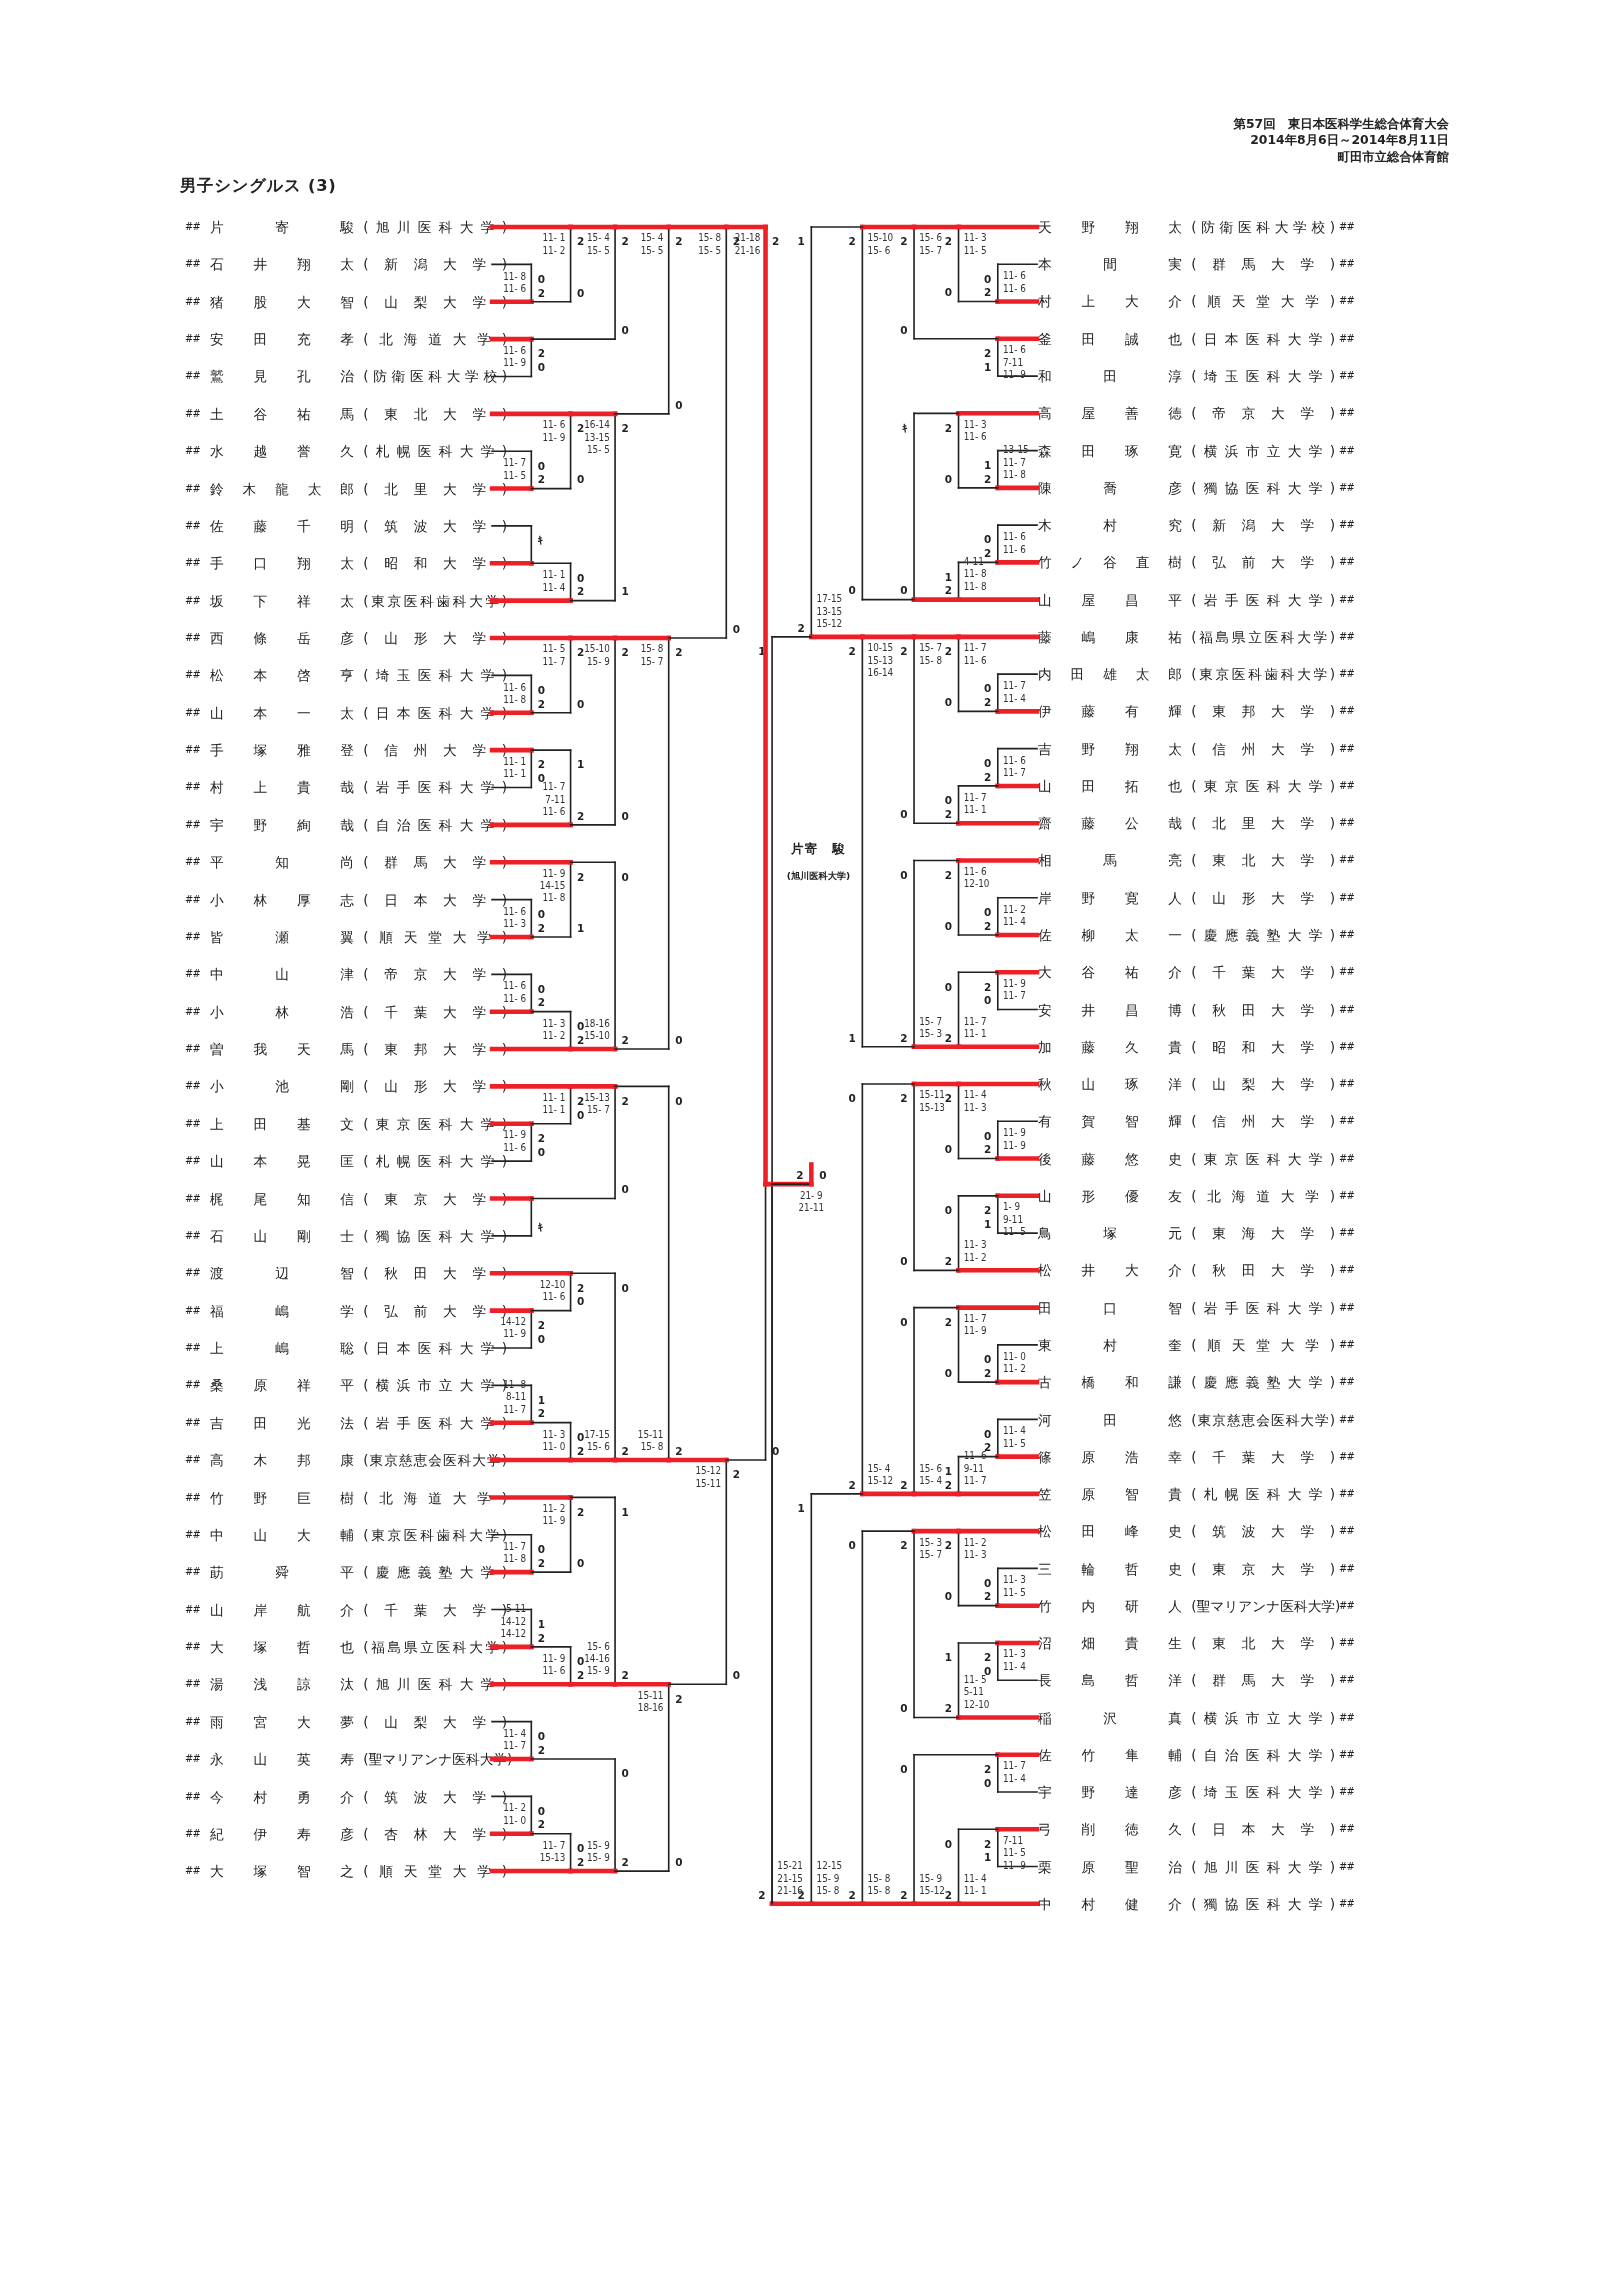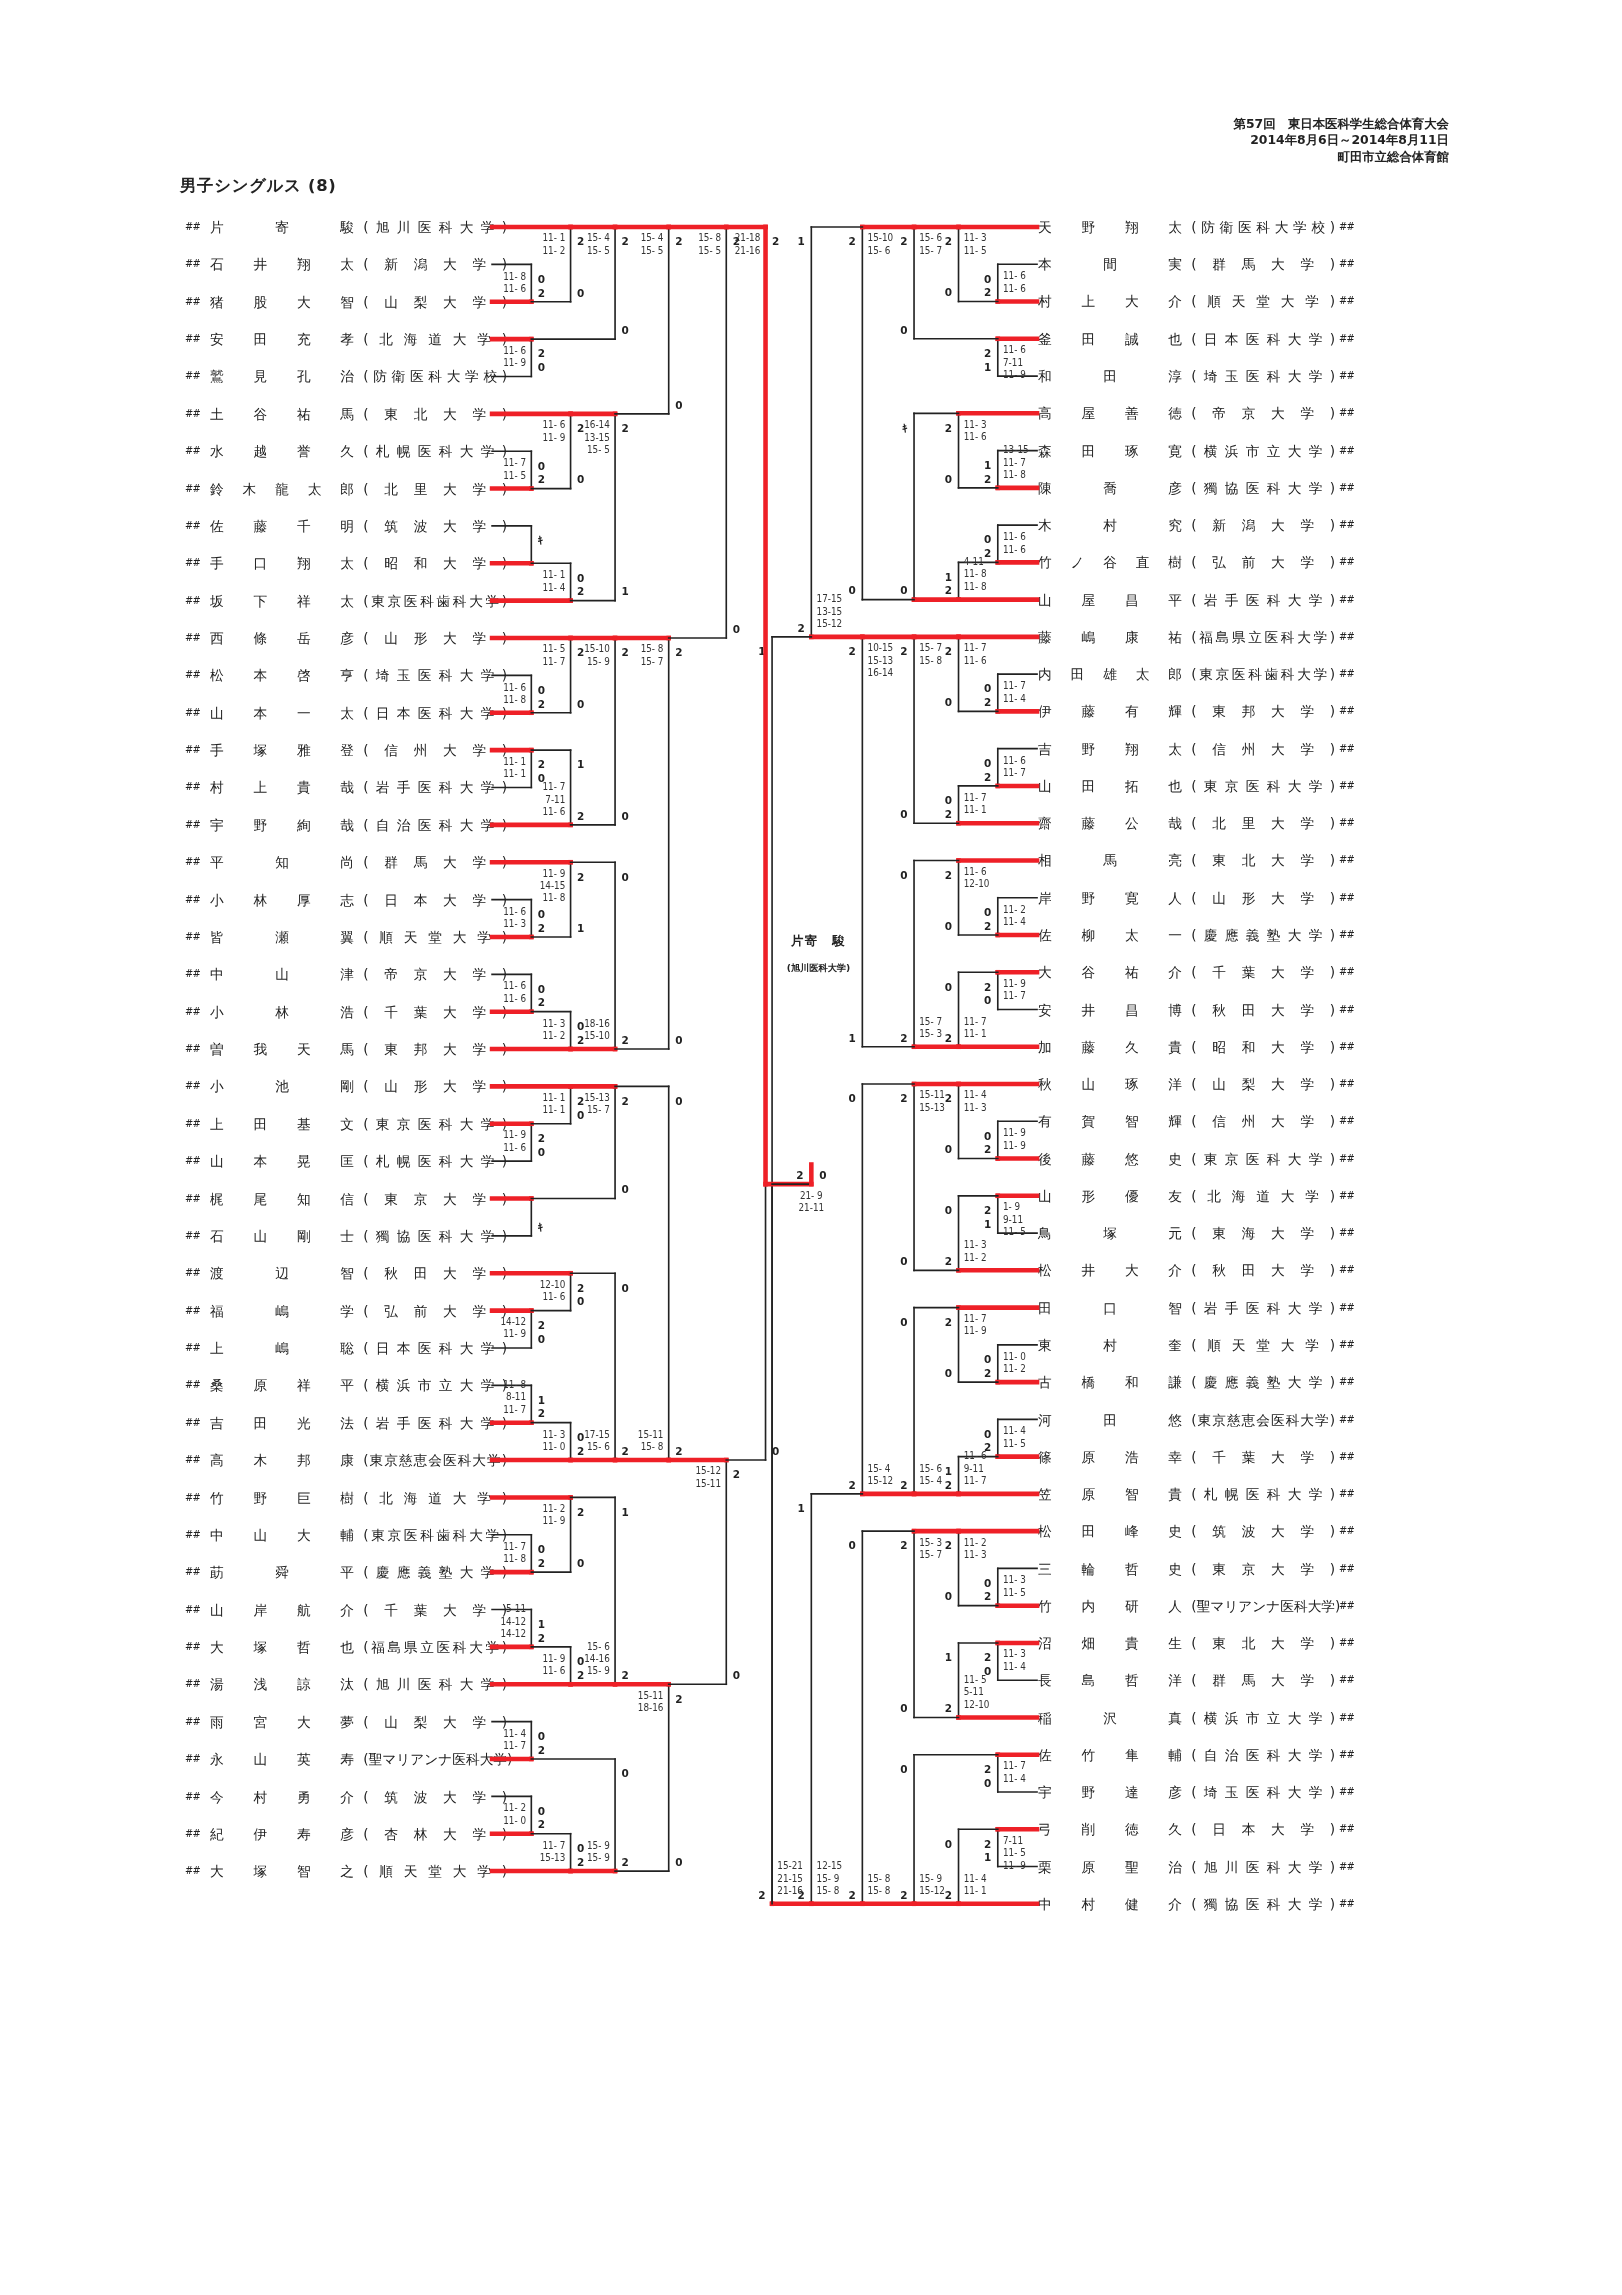--- a/index.html
+++ b/index.html
@@ -19,21 +19,21 @@
   .champ{position:absolute;text-align:center;font-weight:bold;}
 </style>
 </head>
 <body>
 
 <div class="hdr">
   <div>第57回　東日本医科学生総合体育大会</div>
   <div>2014年8月6日～2014年8月11日</div>
   <div>町田市立総合体育館</div>
 </div>
-<div class="title">男子シングルス (8)</div>
+<div class="title">男子シングルス (3)</div>
 
 <div id="players">
     <div class="player left" style="top: 218px; left: 185px;">
       <span class="mark">##</span>
       <span class="nm" style="display: inline-flex; justify-content: space-between; margin-right: 9.2px;">
         <span>片</span>
         <span>寄</span>
         <span>駿</span>
       </span>
       <span class="un" style="display: inline-flex; justify-content: space-between;">
@@ -2401,17 +2401,17 @@
     <line x1="1180" y1="2910" x2="1180" y2="1810" stroke="#222222" stroke-width="2.5" stroke-linecap="square"></line>
     <line x1="1170" y1="1810" x2="1240" y2="1810" stroke="#ee2027" stroke-width="7" stroke-linecap="square"></line>
     <line x1="1240" y1="1810" x2="1180" y2="1810" stroke="#222222" stroke-width="2.5" stroke-linecap="square"></line>
     <line x1="1240" y1="1780" x2="1240" y2="1810" stroke="#ee2027" stroke-width="7" stroke-linecap="square"></line>
     <text x="1228" y="1802" class="gw" text-anchor="end">2</text>
     <text x="1252" y="1802" class="gw" text-anchor="start">0</text>
     <text x="1240" y="1832" class="sc" text-anchor="middle">21- 9</text>
     <text x="1240" y="1851" class="sc" text-anchor="middle">21-11</text>
   </svg>
 
-<div class="champ" id="champ" style="left:753px;top:933px;width:131px;">
+<div class="champ" id="champ" style="left:753px;top:841px;width:131px;">
   <div style="font-size:12.4px;letter-spacing:1.3px;">片寄　駿</div>
   <div style="font-size:9.2px;margin-top:11.8px;">(旭川医科大学)</div>
 </div>
 
 
 </body></html>

